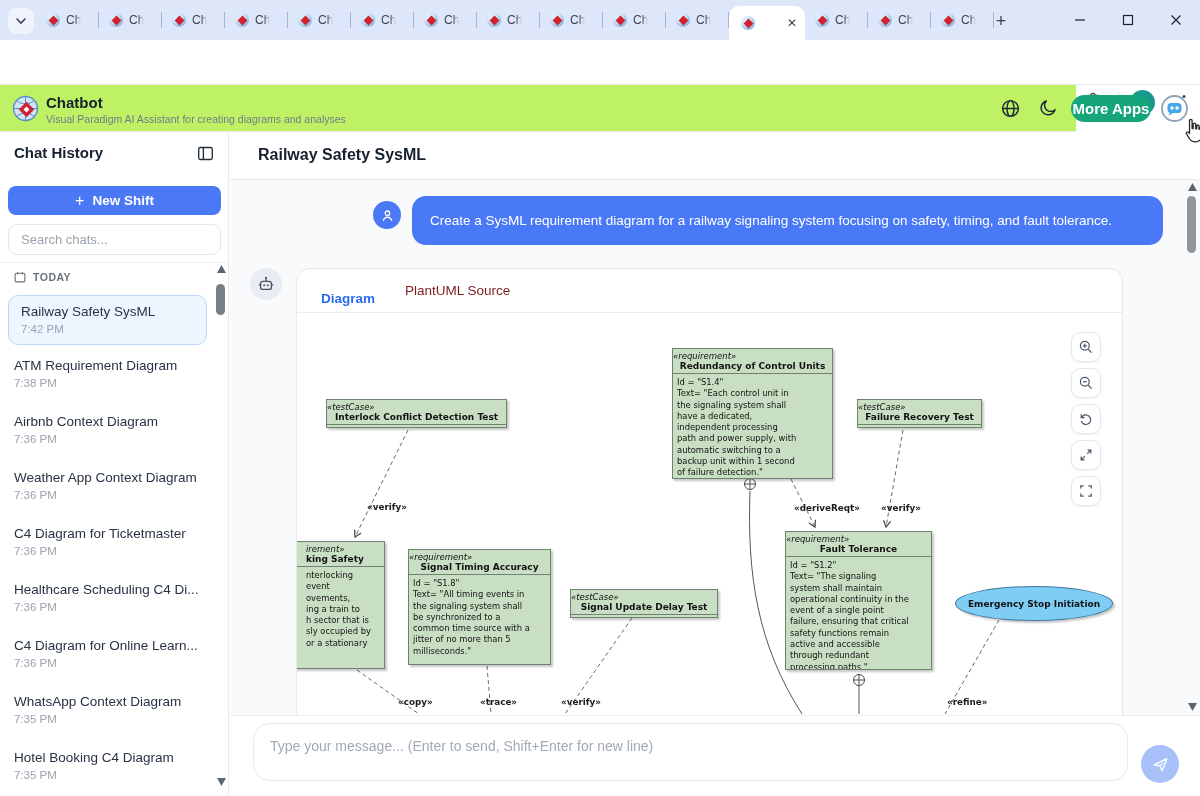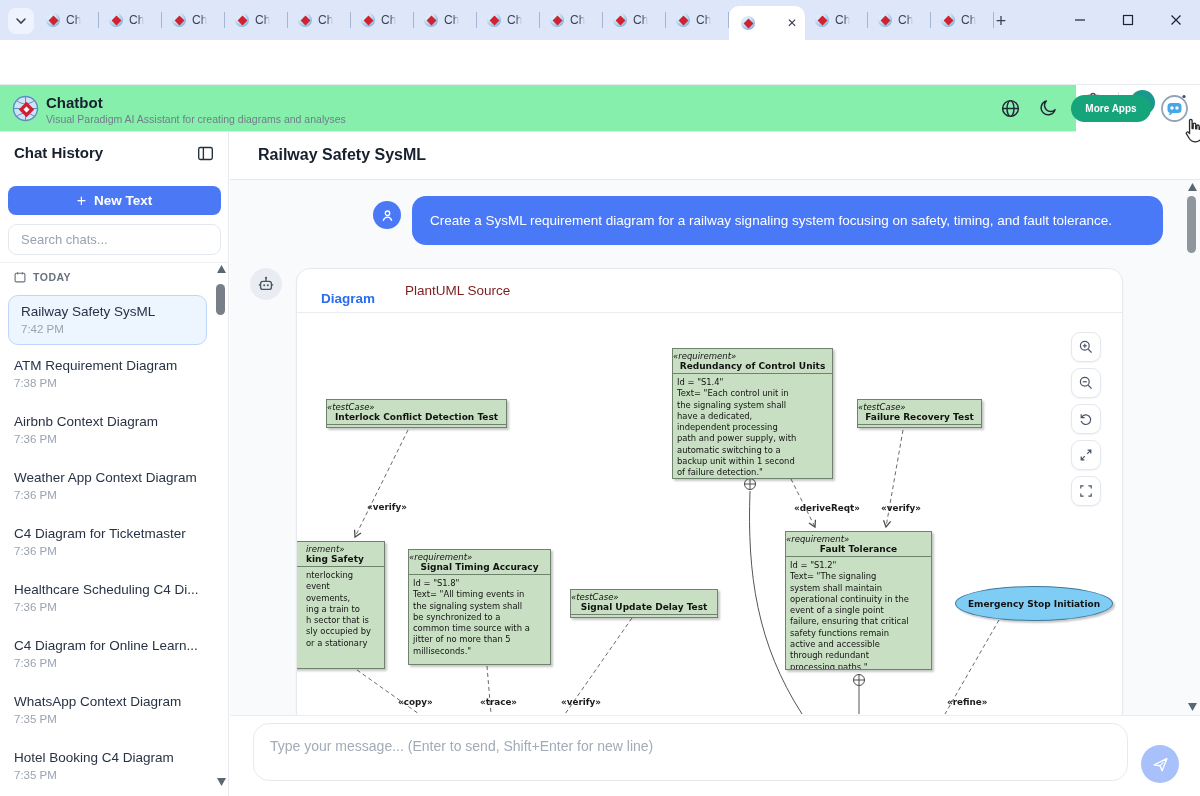--- a/index.html
+++ b/index.html
@@ -33,27 +33,27 @@
   .nav-ic { position:absolute; top:51px; width:24px; height:24px; }
   .urlbar { position:absolute; left:122px; top:47px; width:906px; height:31px; border-radius:16px; background:#edf1f9;
             display:flex; align-items:center; padding:0 12px; }
   .url-text { font-size:13.5px; color:#23262b; margin-left:10px; flex:1; }
   .toolbar svg { display:block; }
   .avatar-chip { position:absolute; left:1130px; top:50px; width:25px; height:25px; border-radius:50%;
                  background:#18998c; color:#fff; font-size:13px; display:flex; align-items:center; justify-content:center; }
   .tb-sep { position:absolute; left:1118px; top:52px; width:1px; height:21px; background:#dadce0; }
 
   
-  .appheader { position:absolute; left:0; top:85px; width:1076px; height:47px; background:#86efac; border-bottom:1px solid #e7e9ee; }
+  .appheader { position:absolute; left:0; top:85px; width:1076px; height:47px; background:#bef264; border-bottom:1px solid #e7e9ee; }
   .vp-logo { position:absolute; left:12px; top:10px; }
   .app-title { position:absolute; left:46px; top:9px; font-size:15px; font-weight:700; color:#16202e; }
   .app-sub { position:absolute; left:46px; top:28px; font-size:10.5px; color:#727c89; }
   .hdr-ic { position:absolute; top:13px; }
   .moreapps { position:absolute; left:1071px; top:10px; width:80px; height:27px; border-radius:14px; background:#16a57b;
-              color:#fff; font-size:10px; font-weight:700; display:flex; align-items:center; justify-content:center; }
+              color:#fff; font-size:15px; font-weight:700; display:flex; align-items:center; justify-content:center; }
   .chatbot-ic { position:absolute; left:1160px; top:9px; }
 
   
   .sidebar { position:absolute; left:0; top:132px; width:229px; height:664px; background:#fff; border-right:1px solid #e7e9ee; }
   .sb-title { position:absolute; left:14px; top:12px; font-size:15px; font-weight:700; color:#16202e; }
   .sb-toggle { position:absolute; left:197px; top:13px; }
   .newchat { position:absolute; left:8px; top:54px; width:213px; height:29px; border-radius:8px; background:#4b79f6;
              color:#fff; font-size:13.5px; font-weight:600; display:flex; align-items:center; justify-content:center; gap:8px; }
   .newchat .plus { font-size:16px; font-weight:400; }
   .sb-search { position:absolute; left:8px; top:92px; width:213px; height:31px; border-radius:9px; border:1px solid #e3e8ef;
@@ -292,21 +292,21 @@
 </div>
 
 <div class="sidebar">
   <div class="sb-title">Chat History</div>
   <svg class="sb-toggle" width="17" height="17" viewBox="0 0 20 20">
       <rect x="2" y="3" width="16" height="14" rx="2" fill="none" stroke="#25303e" stroke-width="1.6"></rect>
       <line x1="7.5" y1="3" x2="7.5" y2="17" stroke="#25303e" stroke-width="1.6"></line>
     </svg>
   <div class="newchat">
     <span class="plus">+</span>
-    <span>New Text</span>
+    <span>New Shift</span>
   </div>
   <input class="sb-search" placeholder="Search chats..." style="">
   <div class="sb-div"></div>
   <div class="sb-section">
     <svg width="12" height="12" viewBox="0 0 16 16">
         <rect x="1.5" y="3" width="13" height="11.5" rx="1.5" fill="none" stroke="#68727f" stroke-width="1.5"></rect>
         <line x1="4.8" y1="1.5" x2="4.8" y2="4.5" stroke="#68727f" stroke-width="1.5"></line>
         <line x1="11.2" y1="1.5" x2="11.2" y2="4.5" stroke="#68727f" stroke-width="1.5"></line>
       </svg>
     <span>TODAY</span>

